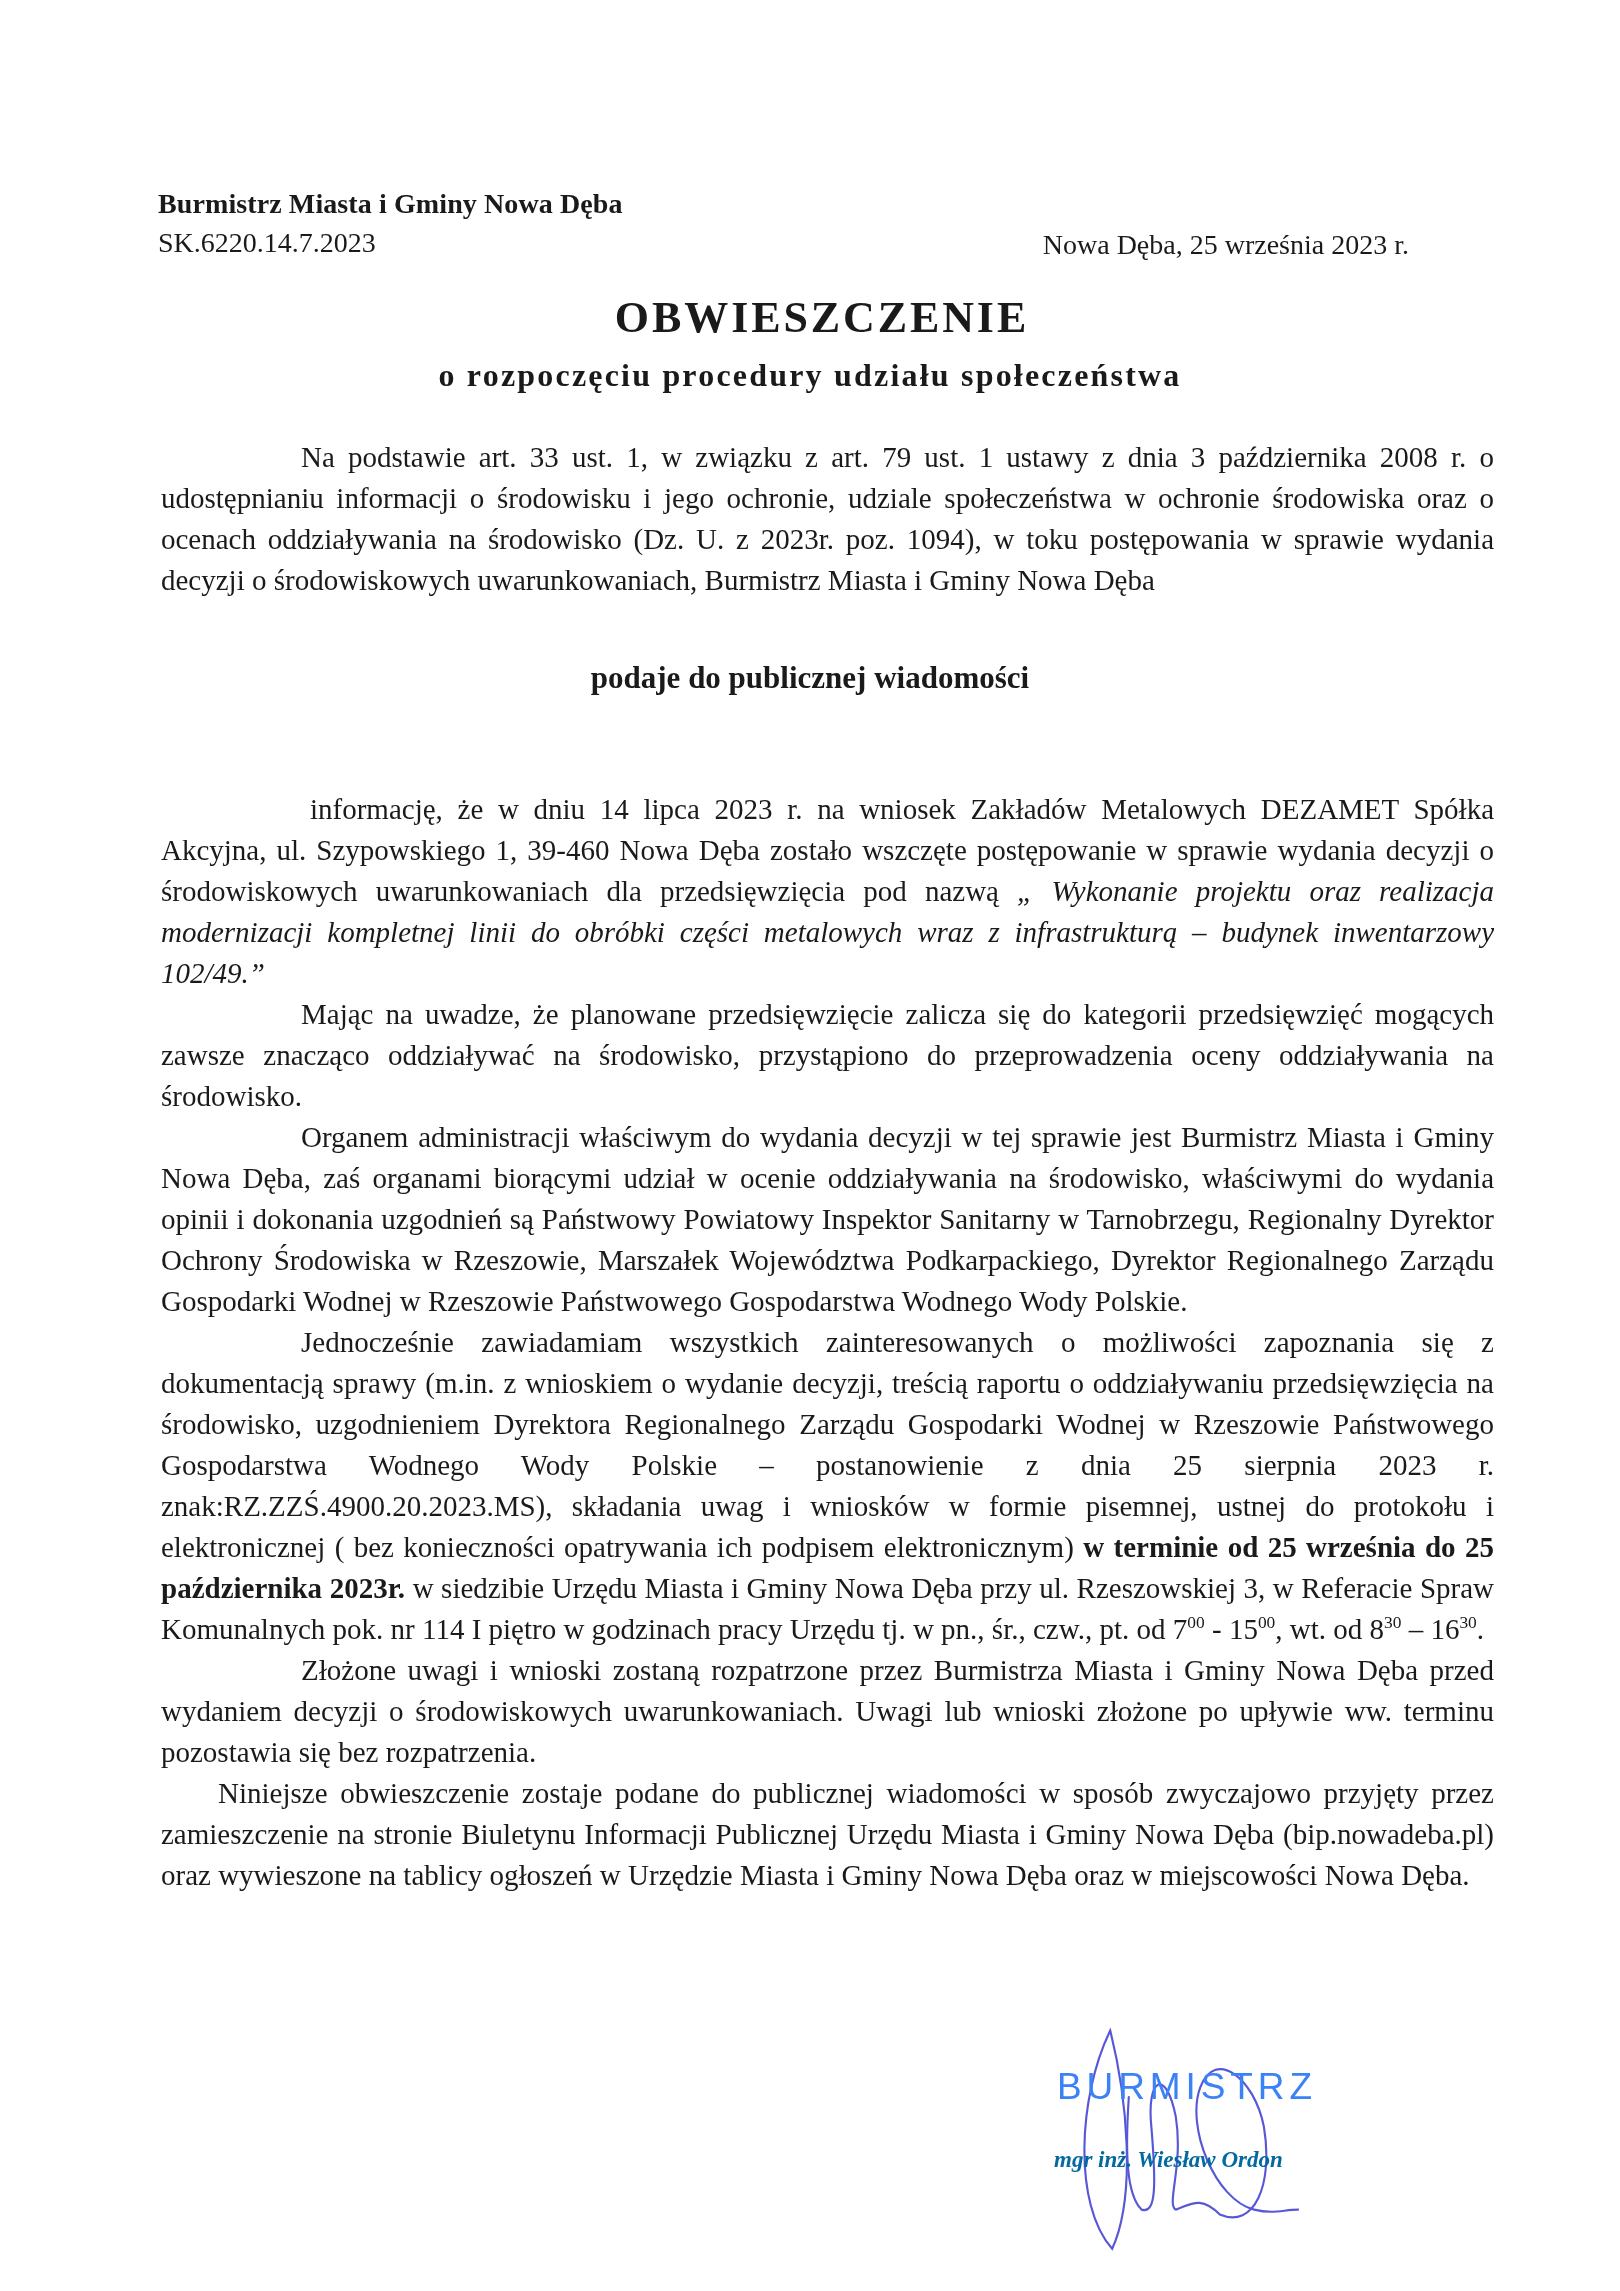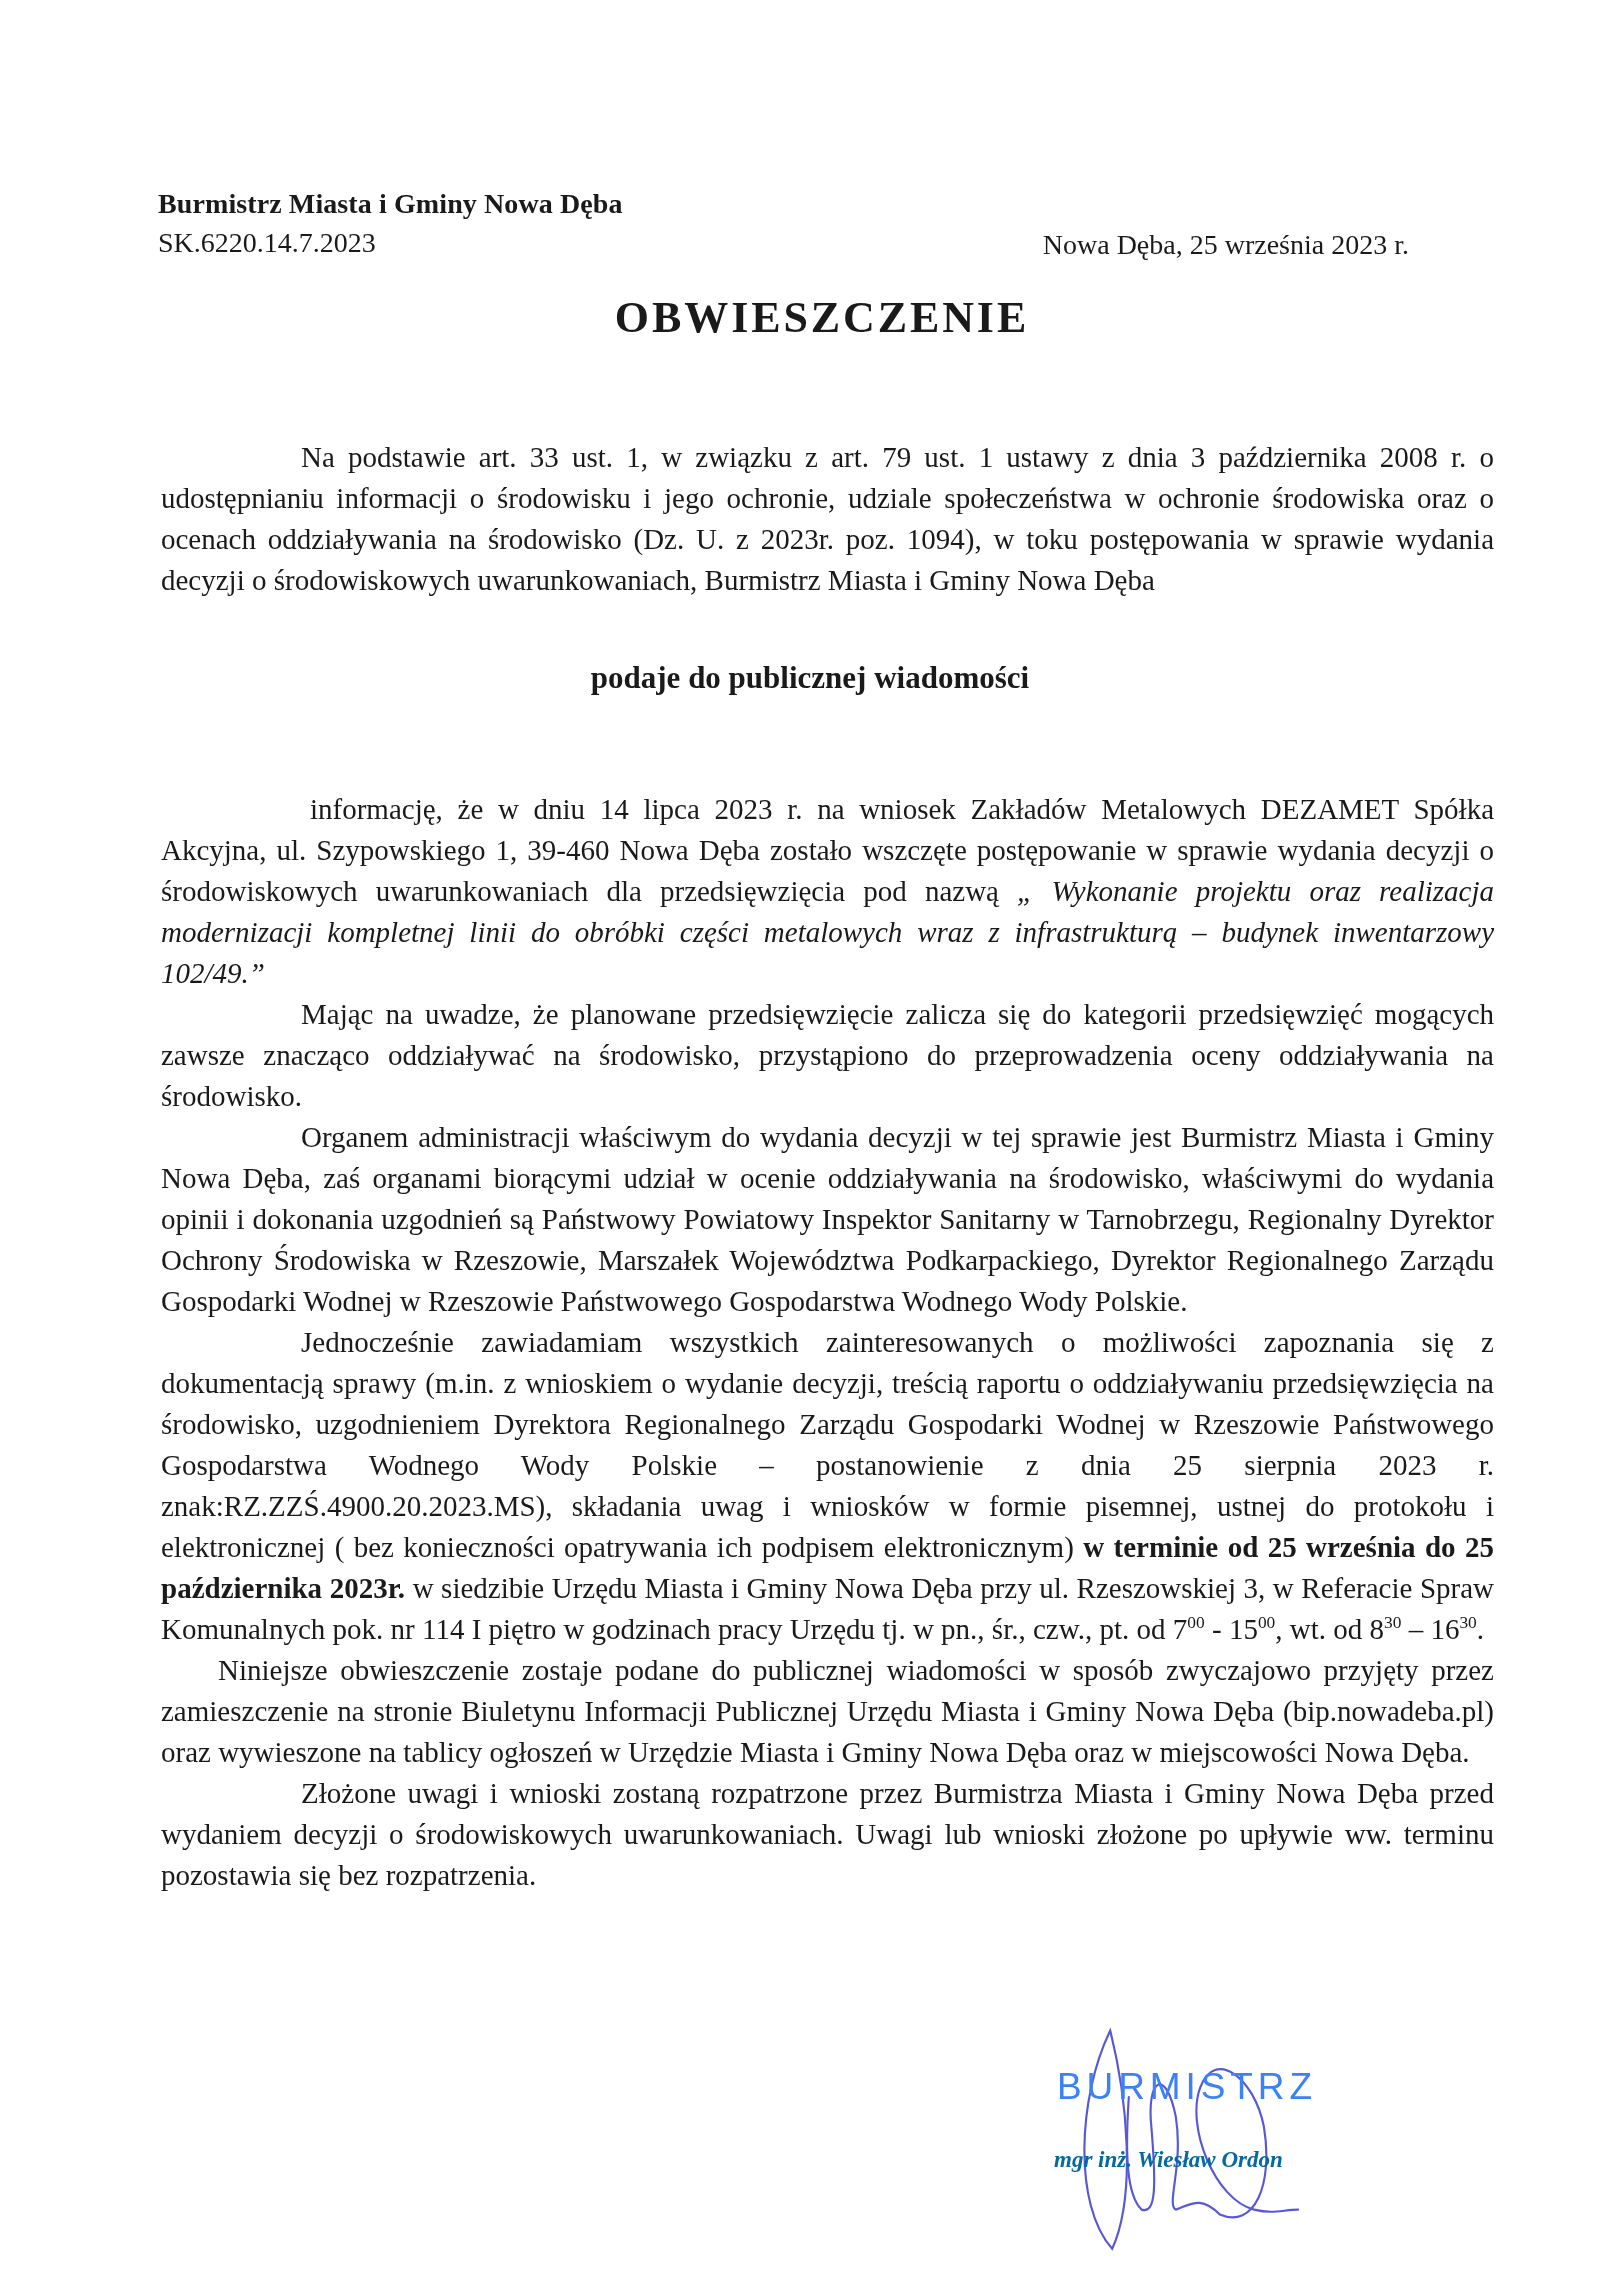--- a/index.html
+++ b/index.html
@@ -38,34 +38,35 @@
 </head>
 <body>
 
 <div class="page">
 
   <div class="abs hdr-issuer">Burmistrz Miasta i Gminy Nowa Dęba</div>
   <div class="abs hdr-ref">SK.6220.14.7.2023</div>
   <div class="abs hdr-date">Nowa Dęba, 25 września 2023 r.</div>
 
   <div class="abs title">OBWIESZCZENIE</div>
+  <div class="abs subtitle">o rozpoczęciu procedury udziału społeczeństwa</div>
 
   <div class="abs body-block" style="top:437px;">
     <p class="p">Na podstawie art. 33 ust. 1, w związku  z art. 79 ust. 1 ustawy z dnia 3 października 2008 r. o udostępnianiu informacji o środowisku i jego ochronie, udziale społeczeństwa w ochronie środowiska oraz o ocenach oddziaływania na środowisko (Dz. U. z 2023r. poz. 1094), w toku postępowania w sprawie wydania decyzji o środowiskowych uwarunkowaniach, Burmistrz Miasta i Gminy Nowa Dęba</p>
   </div>
 
   <div class="abs announce">podaje do publicznej wiadomości</div>
 
   <div class="abs body-block" style="top:789px;">
     <p class="p indent-big"><span>informację, że w dniu 14 lipca 2023 r. na wniosek Zakładów Metalowych DEZAMET Spółka Akcyjna, ul. Szypowskiego 1, 39-460 Nowa Dęba zostało wszczęte postępowanie w sprawie wydania decyzji o środowiskowych uwarunkowaniach dla przedsięwzięcia pod nazwą </span><i class="italic">„ Wykonanie projektu oraz realizacja modernizacji kompletnej linii do obróbki części metalowych wraz z infrastrukturą – budynek inwentarzowy 102/49.”</i></p>
     <p class="p">Mając na uwadze, że planowane przedsięwzięcie zalicza się do kategorii przedsięwzięć mogących zawsze znacząco oddziaływać na środowisko, przystąpiono do przeprowadzenia oceny oddziaływania na środowisko.</p>
     <p class="p">Organem administracji właściwym do wydania decyzji w tej sprawie jest Burmistrz Miasta i Gminy Nowa Dęba, zaś organami biorącymi udział w ocenie oddziaływania na środowisko, właściwymi do wydania opinii i dokonania uzgodnień są Państwowy Powiatowy Inspektor Sanitarny w Tarnobrzegu, Regionalny Dyrektor Ochrony Środowiska w Rzeszowie, Marszałek Województwa Podkarpackiego, Dyrektor Regionalnego Zarządu Gospodarki Wodnej w Rzeszowie Państwowego Gospodarstwa Wodnego Wody Polskie.</p>
     <p class="p"><span>Jednocześnie zawiadamiam wszystkich zainteresowanych o możliwości zapoznania się z dokumentacją sprawy (m.in. z wnioskiem o wydanie decyzji, treścią raportu o oddziaływaniu przedsięwzięcia na środowisko, uzgodnieniem Dyrektora Regionalnego Zarządu Gospodarki Wodnej w Rzeszowie Państwowego Gospodarstwa Wodnego Wody Polskie – postanowienie z dnia 25 sierpnia 2023 r. znak:RZ.ZZŚ.4900.20.2023.MS), składania uwag i wniosków w formie pisemnej, ustnej do protokołu i elektronicznej ( bez konieczności opatrywania ich podpisem elektronicznym) </span><b>w terminie od 25 września do 25 października 2023r.</b><span> w siedzibie Urzędu Miasta i Gminy Nowa Dęba przy ul. Rzeszowskiej 3, w Referacie Spraw Komunalnych pok. nr 114 I piętro w godzinach pracy Urzędu tj. w pn., śr., czw., pt. od </span><span><span>7</span><sup>00</sup><span> - </span><span>15</span><sup>00</sup><span>, wt. od </span><span>8</span><sup>30</sup><span> – </span><span>16</span><sup>30</sup><span>.</span></span></p>
+    <p class="p">Złożone uwagi i wnioski zostaną rozpatrzone przez Burmistrza Miasta i Gminy Nowa Dęba przed wydaniem decyzji o środowiskowych uwarunkowaniach. Uwagi lub wnioski złożone po upływie ww. terminu pozostawia się bez rozpatrzenia.</p>
     <p class="p indent-small">Niniejsze obwieszczenie zostaje podane do publicznej wiadomości w sposób zwyczajowo przyjęty przez zamieszczenie na stronie Biuletynu Informacji Publicznej Urzędu Miasta i Gminy Nowa Dęba (bip.nowadeba.pl) oraz wywieszone na tablicy ogłoszeń w Urzędzie Miasta i Gminy Nowa Dęba oraz w miejscowości Nowa Dęba.</p>
-    <p class="p">Złożone uwagi i wnioski zostaną rozpatrzone przez Burmistrza Miasta i Gminy Nowa Dęba przed wydaniem decyzji o środowiskowych uwarunkowaniach. Uwagi lub wnioski złożone po upływie ww. terminu pozostawia się bez rozpatrzenia.</p>
   </div>
 
   <svg class="abs signature" viewBox="0 0 300 280">
     <g fill="none" stroke="#3b3bd0" stroke-width="2.2" stroke-linecap="round" opacity="0.85">
       <path d="M93 22 C 60 90, 55 200, 95 245 C 120 190, 110 90, 93 22 Z"></path>
       <path d="M112 90 C 108 150, 110 190, 125 205 C 140 210, 140 180, 135 120 C 130 70, 150 60, 160 110 C 168 160, 150 200, 160 205 C 175 200, 185 190, 205 210 C 240 225, 260 180, 250 120 C 240 70, 200 40, 185 80 C 170 120, 200 195, 240 205 C 260 210, 270 205, 285 205"></path>
     </g>
   </svg>
 
   <div class="abs stamp-title">BURMISTRZ</div>

